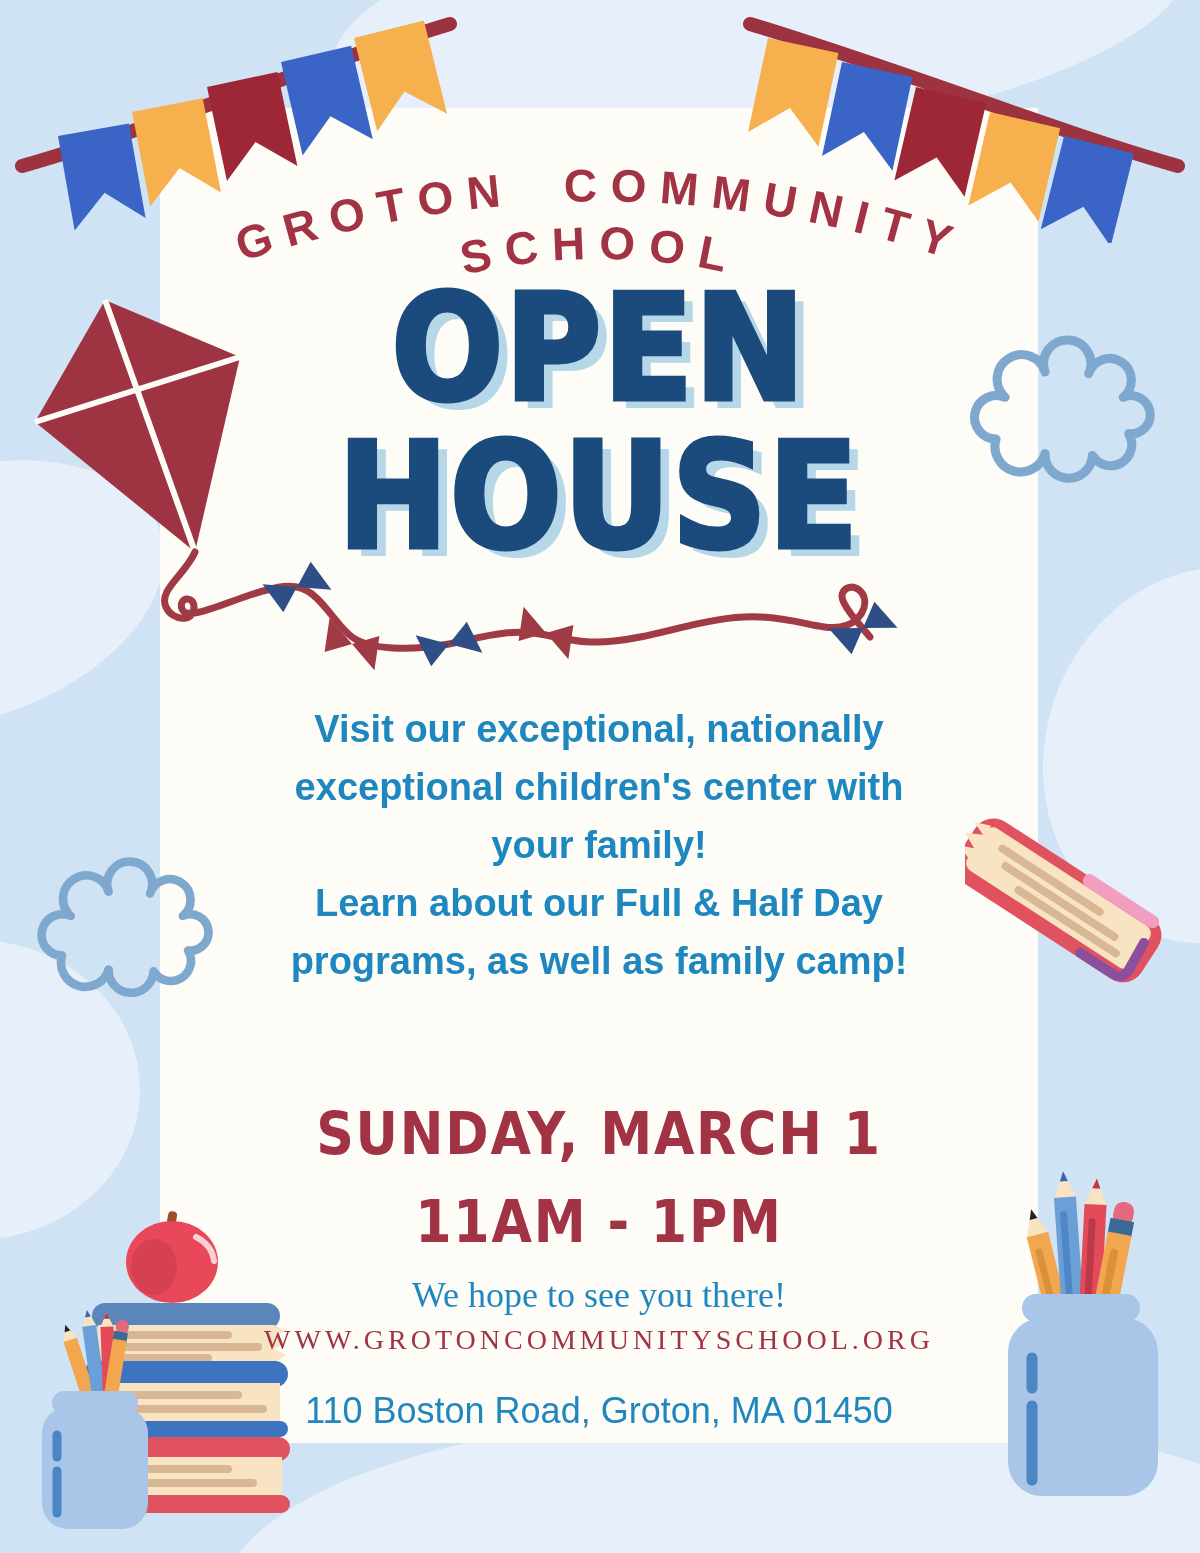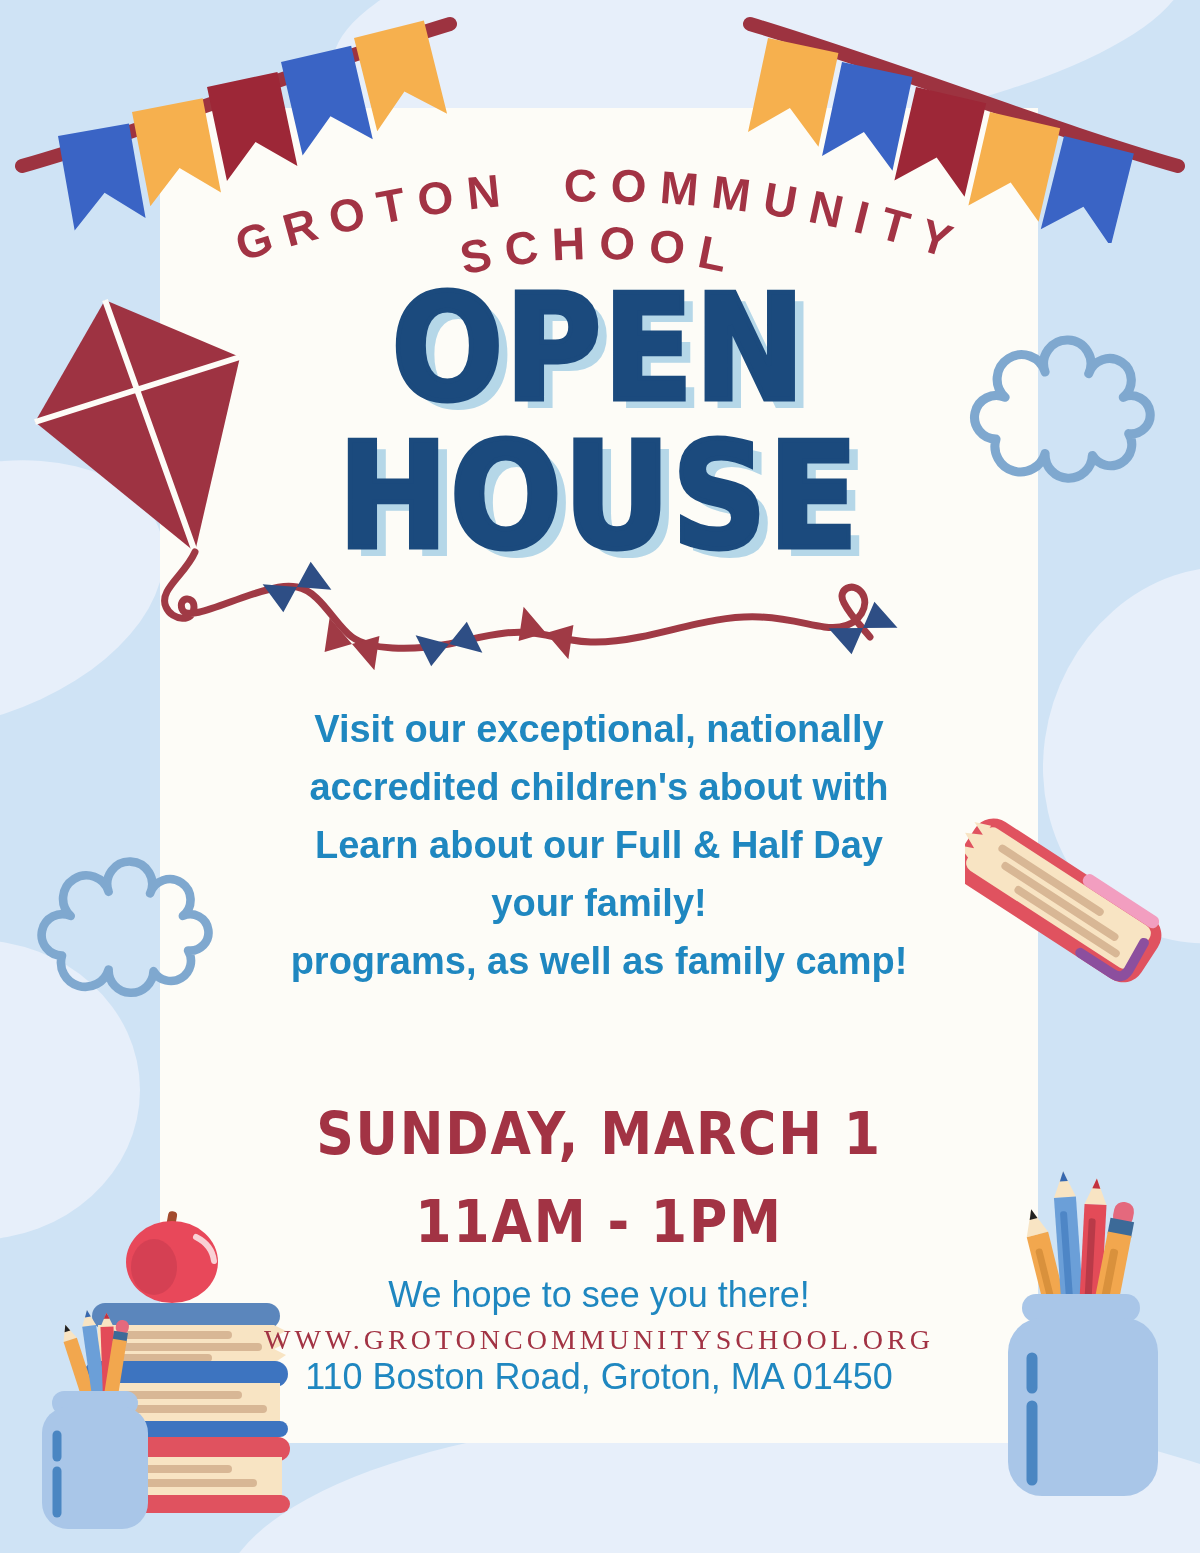--- a/index.html
+++ b/index.html
@@ -37,22 +37,22 @@
     font-size:146px;line-height:1;letter-spacing:2px;transform:scaleX(.9);
     -webkit-text-stroke:5px var(--navy);text-shadow:12px 9px 0 var(--navy-shadow);}
   #title-open{top:275px;}
   #title-house{top:423px;}
 
   .intro{top:700px;color:var(--body-blue);font-size:38px;line-height:58px;font-weight:700;}
   .event{color:var(--maroon);font-family:"DejaVu Sans",sans-serif;font-weight:800;
     font-size:58px;letter-spacing:2px;transform:scaleX(.9);}
   #event-date{top:1100px;}
   #event-time{top:1188px;}
-  #closing{top:1274px;color:var(--body-blue);font-size:36px;}
-  #address{top:1356px;color:var(--body-blue);font-size:36px;}
+  #closing{top:1274px;color:var(--body-blue);font-size:36px;font-family:Liberation Serif, serif;}
+  #address{top:1390px;color:var(--body-blue);font-size:36px;}
   #website{top:1324px;color:var(--maroon);font-size:28px;letter-spacing:4px;font-weight:400;font-family:Liberation Serif, serif;}
 
   
   .fl-b{fill:var(--flag-blue);} .fl-y{fill:var(--flag-yellow);} .fl-m{fill:var(--flag-maroon);}
   .bunt-string{stroke:var(--string-maroon);stroke-width:14;fill:none;stroke-linecap:round;}
   .tailline{stroke:var(--tail-red);stroke-width:7;fill:none;stroke-linecap:round;}
   .bow-b{fill:var(--bow-blue);} .bow-r{fill:var(--tail-red);}
   .cloudline{stroke:var(--cloud-blue);stroke-width:10;fill:none;
     stroke-linecap:round;stroke-linejoin:round;}
   .creamf{fill:var(--cream);}
@@ -273,23 +273,23 @@
       </g>
       <rect x="22" y="132" width="118" height="28" rx="14" style="fill:var(--jar-blue)"></rect>
       <rect x="8" y="156" width="150" height="178" rx="34" style="fill:var(--jar-blue)"></rect>
       <line class="jarline" x1="32" y1="196" x2="32" y2="226" stroke-width="11"></line>
       <line class="jarline" x1="32" y1="244" x2="32" y2="318" stroke-width="11"></line>
     </svg>
   </div>
 
   <div class="txt intro">
     <div>Visit our exceptional, nationally</div>
-    <div>accredited children's about with</div>
+    <div>exceptional children's center with</div>
+    <div>your family!</div>
     <div>Learn about our Full &amp; Half Day</div>
-    <div>your family!</div>
     <div>programs, as well as family camp!</div>
   </div>
 
   <div class="txt event" id="event-date">SUNDAY, MARCH 1</div>
   <div class="txt event" id="event-time">11AM - 1PM</div>
 
   <div class="txt" id="closing">We hope to see you there!</div>
   <div class="txt" id="address">110 Boston Road, Groton, MA 01450</div>
   <div class="txt" id="website">WWW.GROTONCOMMUNITYSCHOOL.ORG</div>
 

